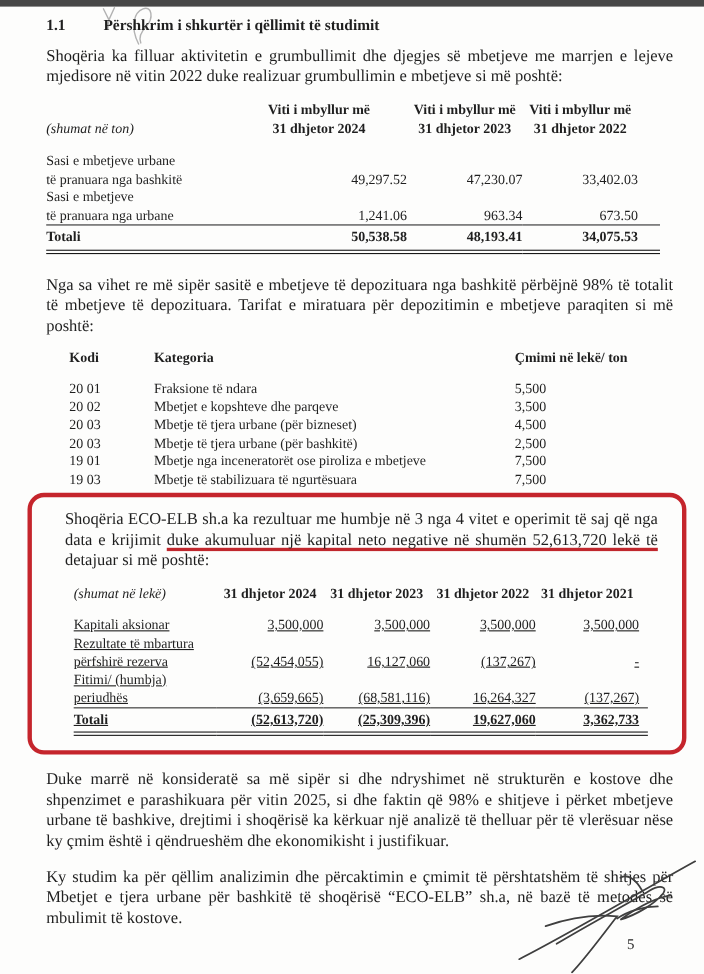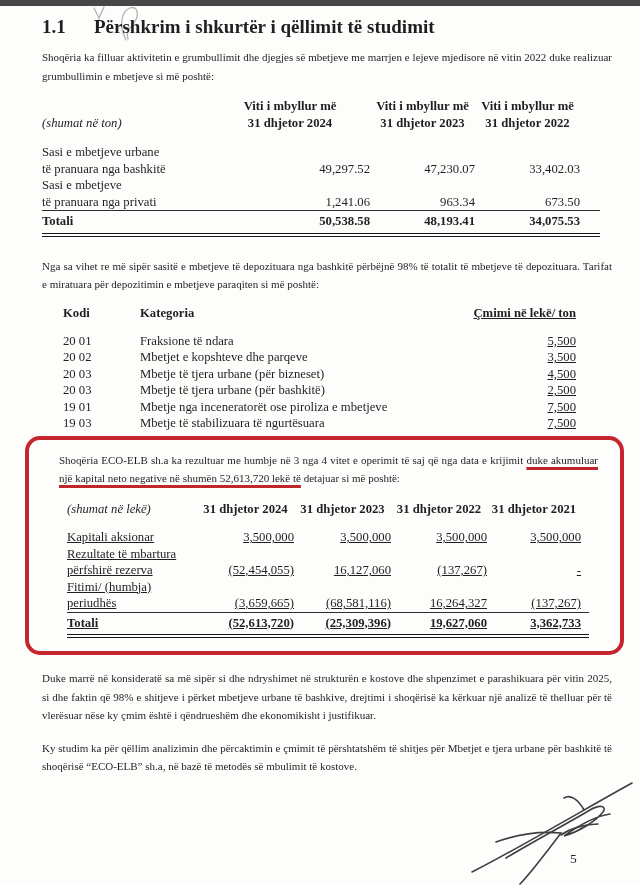--- a/index.html
+++ b/index.html
@@ -8,24 +8,24 @@
     position:relative;
     background:#fdfdfc;
     font-family:"Liberation Serif", serif;
     color:#1f1f1f;
     overflow:hidden;
   }
   .scanbar { position:absolute; top:0; left:0; width:640px; height:6px; background:#474747; }
   .pencil { position:absolute; left:86px; top:5px; width:70px; height:38px; }
   .content { position:absolute; top:6px; left:0; width:640px; padding:0 28px 0 42px; }
 
-  .h-row { margin-top:10px; font-size:19px; font-weight:bold; display:flex; }
+  .h-row { margin-top:10px; font-size:14px; font-weight:bold; display:flex; }
   .h-num { width:52px; }
 
-  p.body { margin-top:10px; font-size:11px; line-height:18.6px; text-align:justify; }
+  p.body { margin-top:10px; font-size:15px; line-height:18.6px; text-align:justify; }
   p.mt20 { margin-top:20px; }
   p.mt14 { margin-top:14px; }
 
   table { border-collapse:collapse; table-layout:fixed; font-size:12.7px; }
   th, td { font-weight:normal; vertical-align:bottom; padding:0; }
   .pre { white-space:pre-line; }
   .num { text-align:right; }
   .cap { font-style:italic; text-align:left; }
 
   
@@ -37,21 +37,21 @@
   .t1 col.c0 { width:168px; } .t1 col.c1 { width:160px; }
   .t1 col.c2 { width:105px; } .t1 col.c3 { width:125px; }
   .t1 td.last, .t1 th.last { padding-right:20px; }
   .t1 tr.total td { border-top:1px solid #2e2e2e; border-bottom:4px double #191919;
                     font-weight:bold; padding-top:2px; padding-bottom:3px; }
 
   
   .t2 { margin-top:12px; margin-left:21px; width:535px; }
   .t2 col.c0 { width:77px; } .t2 col.c2 { width:130px; }
   .t2 th { font-weight:bold; text-align:left; }
-  .t2 th.num, .t2 td.num { text-align:right; padding-right:22px;text-decoration:underline; }
+  .t2 th.num, .t2 td.num { text-align:left; padding-right:22px; }
   .t2 td { line-height:16.5px; padding-top:0; }
   .t2 tr.first td { padding-top:12px; }
 
   
   .redbox { margin:4px -12px 0 -17px; border:4.5px solid #c5252c; border-radius:15px;
             padding:11px 22px 13px 30px; }
   .redline { text-decoration:underline; text-decoration-color:#c0272d;
              text-decoration-thickness:2.5px; text-underline-offset:3px; }
   .redbox p.body { margin-top:0; }
 
@@ -110,21 +110,21 @@
     </tr>
     <tr class="first">
       <td class="pre">Sasi e mbetjeve urbane
 të pranuara nga bashkitë</td>
       <td class="num">49,297.52</td>
       <td class="num">47,230.07</td>
       <td class="num last">33,402.03</td>
     </tr>
     <tr>
       <td class="pre">Sasi e mbetjeve
-të pranuara nga privati</td>
+të pranuara nga urbane</td>
       <td class="num">1,241.06</td>
       <td class="num">963.34</td>
       <td class="num last">673.50</td>
     </tr>
     <tr class="total">
       <td>Totali</td>
       <td class="num">50,538.58</td>
       <td class="num">48,193.41</td>
       <td class="num last">34,075.53</td>
     </tr>

